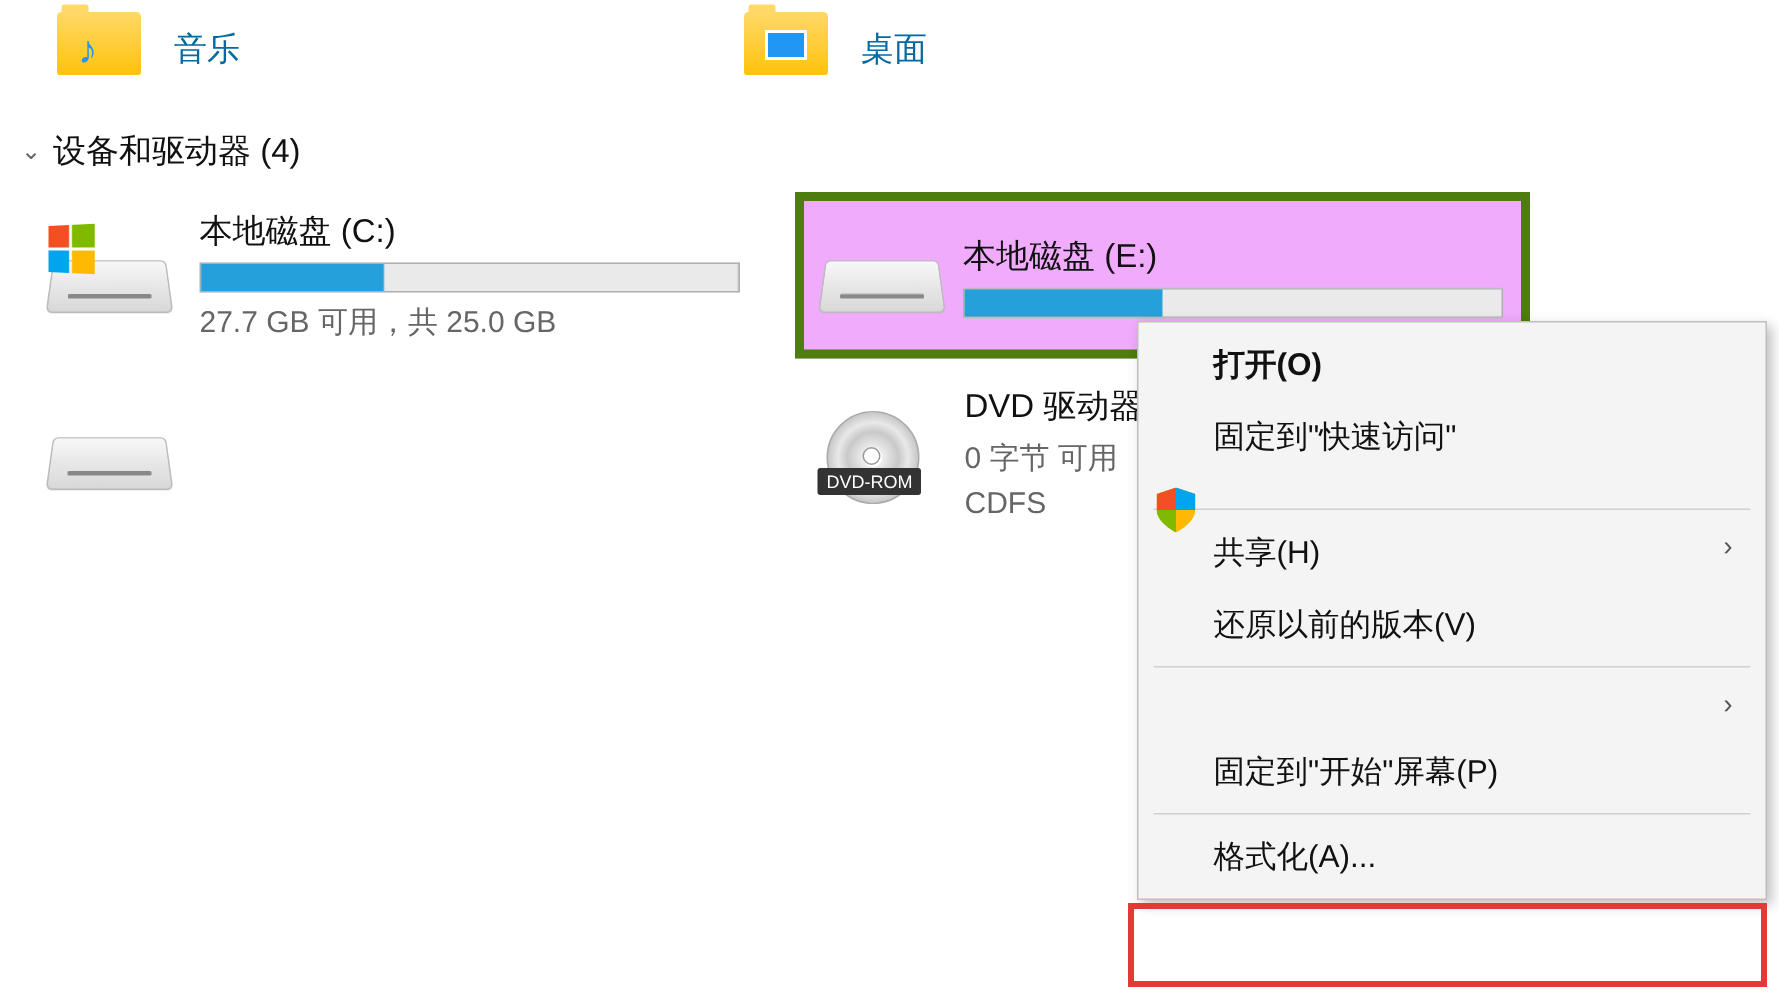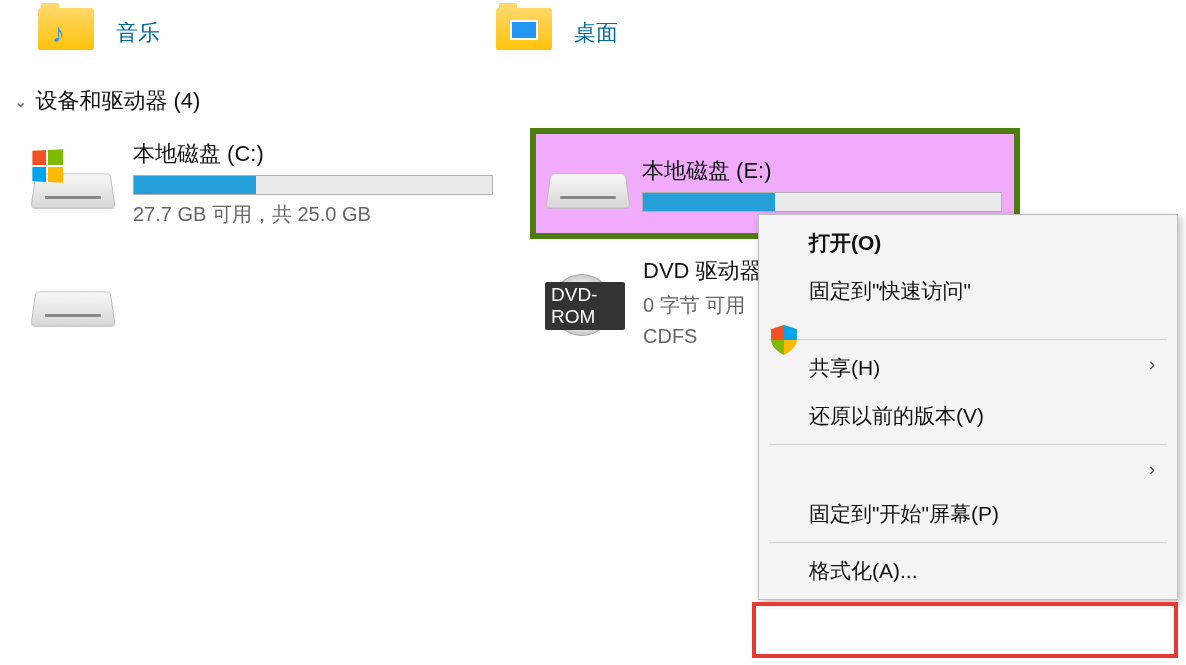--- a/index.html
+++ b/index.html
@@ -156,21 +156,21 @@
       border-radius: 50%;
       background: #fff;
       border: 1px solid #999;
     }
     .dvd-label {
       position: absolute;
       bottom: 0;
       left: 2px;
       background: #333;
       color: #fff;
-      font-size: 19px;
+      font-size: 12px;
       padding: 2px 6px;
       border-radius: 2px;
     }
     .drive-info {
       flex: 1;
       display: flex;
       flex-direction: column;
       gap: 6px;
     }
     .drive-name {

